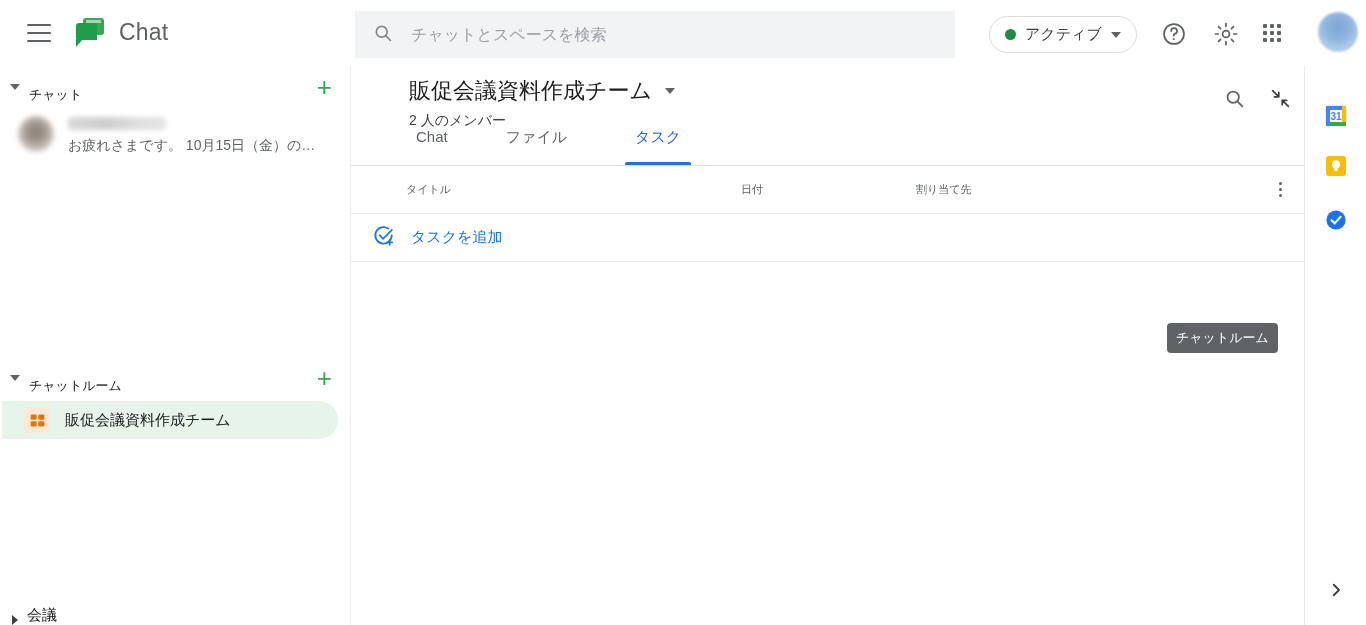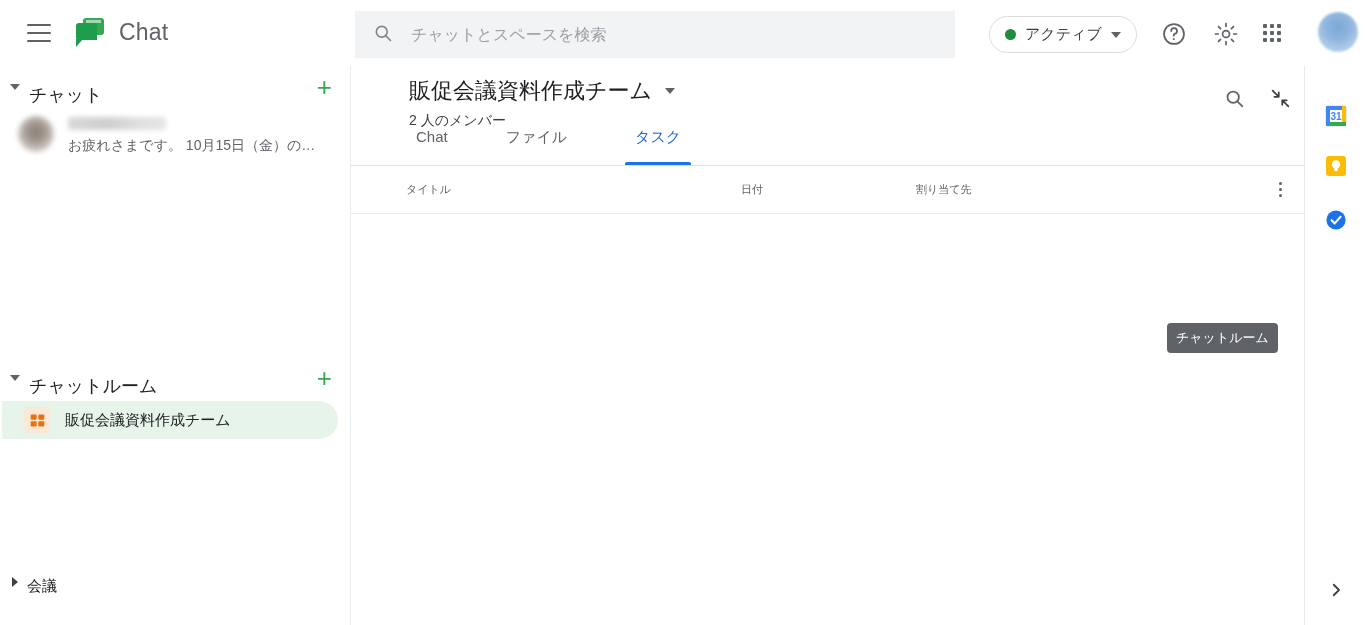--- a/index.html
+++ b/index.html
@@ -86,21 +86,21 @@
   .sidebar {
     position: absolute; left: 0; top: 66px; width: 351px; height: 559px;
     background: #ffffff; border-right: 1px solid #e8eaed;
   }
   .sec-head {
     display: flex; align-items: center; height: 42px; padding: 0 18px 0 10px;
     cursor: pointer;
   }
   .tri-down { width:0;height:0;border-left:5px solid transparent;border-right:5px solid transparent;border-top:6px solid #5f6368; margin-right:9px; }
   .tri-right { width:0;height:0;border-top:5px solid transparent;border-bottom:5px solid transparent;border-left:6px solid #3c4043; margin-right:9px; margin-left:2px;}
-  .sec-title { font-size: 18px; color: #202124; font-weight: 500; flex: 1; margin-top: 16px; }
+  .sec-title { font-size: 13px; color: #202124; font-weight: 500; flex: 1; margin-top: 16px; }
   .plus-btn { font-size: 26px; color: #34a853; line-height: 1; cursor: pointer; font-weight: 300; }
 
   .chat-item { display: flex; align-items: flex-start; padding: 6px 14px 6px 18px; cursor: pointer; height: 56px;}
   .avatar-sm {
     width: 36px; height: 36px; border-radius: 50%; flex: none; margin-top: 2px;
     background: radial-gradient(circle at 50% 45%, #8a7f76 0%, #a39890 35%, #cdc6c0 65%, #eeeae6 100%);
     filter: blur(2.4px);
   }
   .chat-texts { margin-left: 14px; flex: 1; min-width: 0; }
   .blur-name {
@@ -119,21 +119,21 @@
     background: #e6f4ea;
   }
   .room-ic {
     width: 26px; height: 26px; border-radius: 5px; background: #fce8d6;
     display: flex; align-items: center; justify-content: center; flex: none;
   }
   .room-ic svg { display: block; }
   .room-label { margin-left: 15px; font-size: 15px; color: #202124; }
 
   .meet-sec { position: absolute; left: 0; bottom: 0; width: 351px; height: 48px;
-              display: flex; align-items: flex-start; padding-left: 10px; cursor: pointer; }
+              display: flex; align-items: flex-end; padding-left: 10px; cursor: pointer; }
   .meet-label { font-size: 15px; color: #202124; font-weight: 500; }
 
   
   .main {
     position: absolute; left: 351px; top: 66px; width: 953px; height: 559px;
     background: #ffffff;
   }
   .room-header { position: relative; height: 62px; padding: 10px 0 0 58px; }
   .room-title-row { display: flex; align-items: center; gap: 13px; }
   .room-title { font-size: 22px; color: #202124; }
@@ -363,20 +363,30 @@
       <div class="col-title">タイトル</div>
       <div class="col-date">日付</div>
       <div class="col-assign">割り当て先</div>
       <span class="kebab">
           <i></i>
           <i></i>
           <i></i>
         </span>
     </div>
 
+    <div class="add-row">
+      <span>
+        <svg width="22" height="22" viewBox="0 0 24 24" fill="none" stroke="#1a73e8" stroke-width="1.9" stroke-linecap="round">
+          <path d="M20.5 11.3A9 9 0 1 1 16.8 4"></path>
+          <path d="M7.4 11.4 11 15l9.6-9.6"></path>
+          <path d="M18.2 16.2v5.4M15.5 18.9h5.4"></path>
+        </svg>
+      </span>
+      <span class="add-label">タスクを追加</span>
+    </div>
 
   </div>
 
   <div class="tooltip">チャットルーム</div>
 
   <div class="rail">
     <span class="rail-ic rail-cal">
       <svg width="24" height="24" viewBox="0 0 24 24">
         <rect x="2" y="2" width="20" height="20" rx="2" fill="#ffffff" stroke="#dadce0"></rect>
         <rect x="2" y="2" width="20" height="4" fill="#4285f4"></rect>

